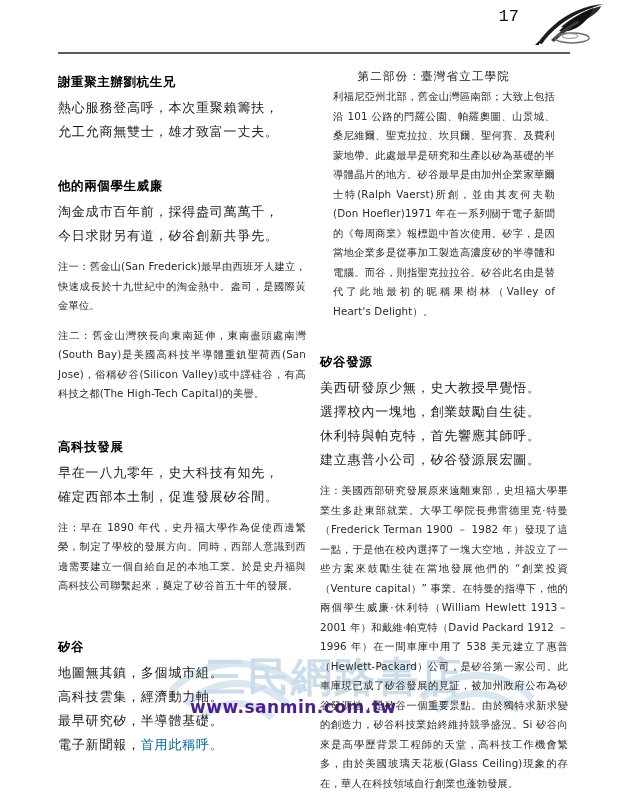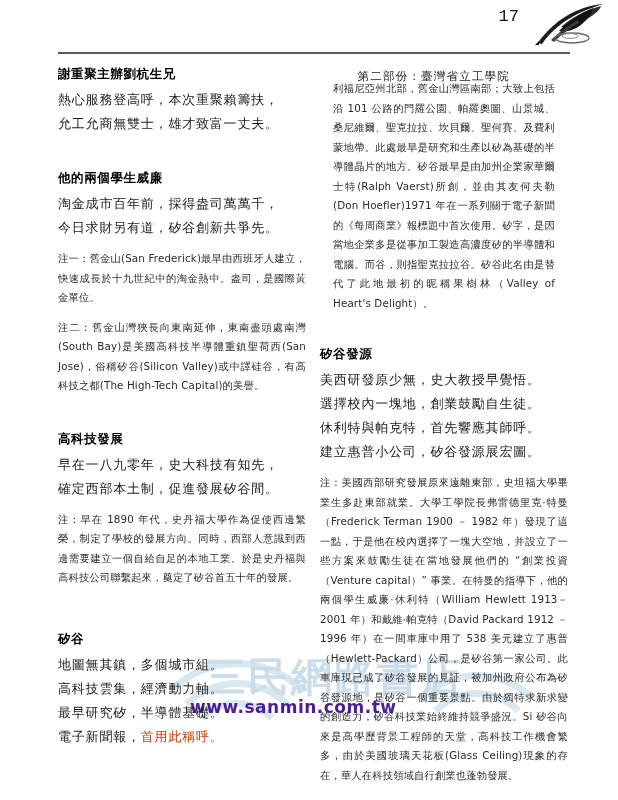--- a/index.html
+++ b/index.html
@@ -101,21 +101,21 @@
     left: 58px;
     top: 52px;
     width: 512px;
     height: 2px;
     background: #5c5c5c;
   }
 
   
   .content {
     position: absolute;
-    left: 0; top: 4px;
+    left: 0; top: 12px;
     width: 618px; height: 728px;
     z-index: 1;
     text-decoration: underline;
   }
   .col {
     position: absolute;
     top: 62px;
     width: 248px;
   }
   .col-left  { left: 58px; }
@@ -132,21 +132,21 @@
   .sec { margin-bottom: 15px; }
 
   .poem {
     font-family: "DejaVu Serif", "Liberation Serif", serif;
     font-size: 13px;
     line-height: 22px;
     letter-spacing: 0.8px;
     color: #1a1a1a;
     margin: 0 0 2px 0;
   }
-  .poem .accent { color: #c2410c; text-align: center; }
+  .poem .accent { color: #0369a1; text-align: center; }
 
   .note {
     font-family: "DejaVu Sans", "Liberation Sans", sans-serif;
     font-size: 10.3px;
     line-height: 19.5px;
     letter-spacing: 0.15px;
     color: #2a2a2a;
     margin: 10px 0 0 0;
     text-align: justify;
   }

